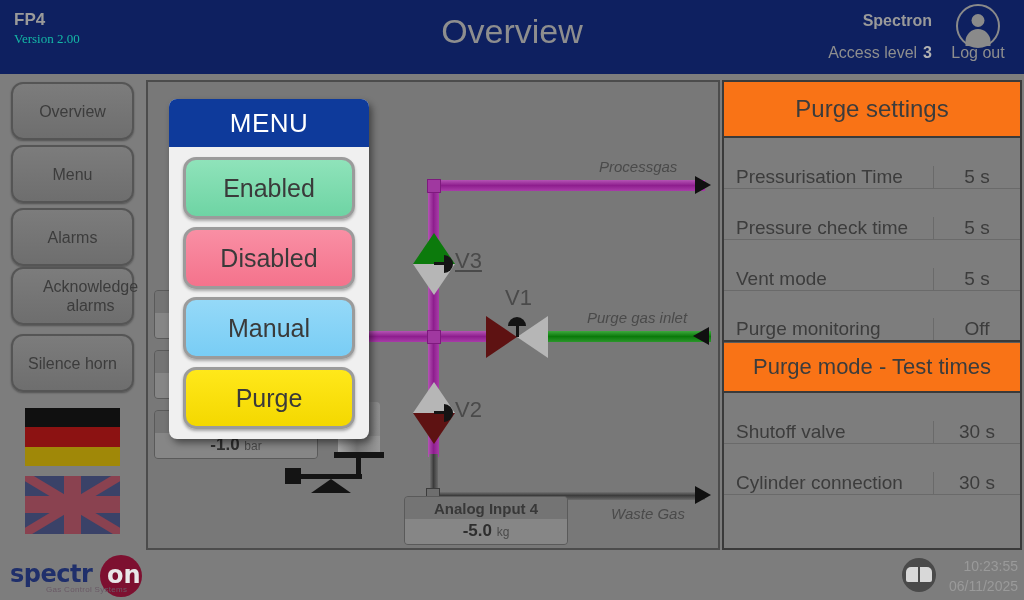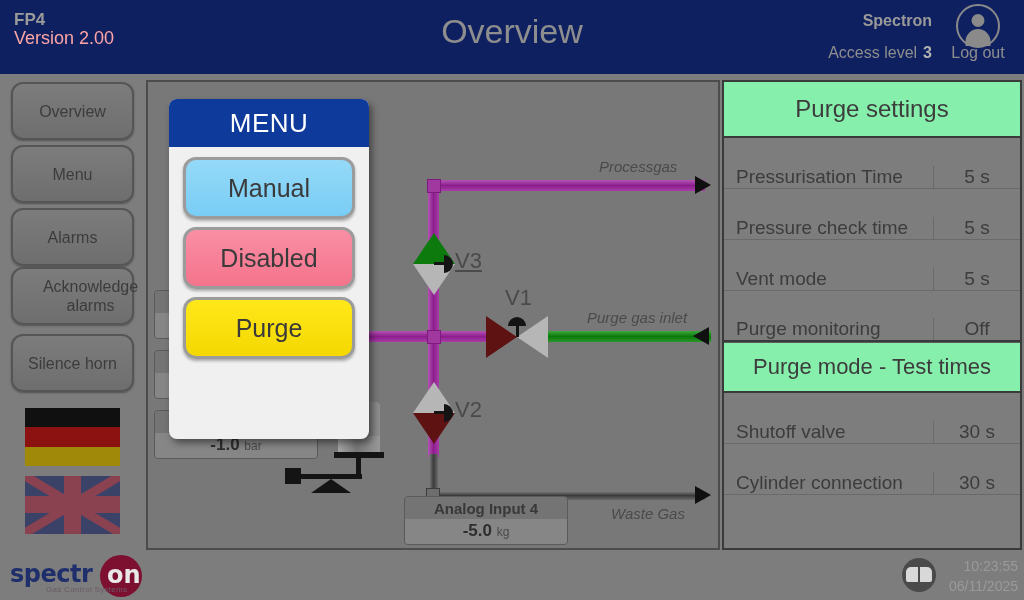--- a/index.html
+++ b/index.html
@@ -11,21 +11,21 @@
   }
   #app { position: relative; width: 1024px; height: 600px; background: #7d7d7d; }
 
   
   .header {
     position: absolute; left: 0; top: 0; width: 1024px; height: 74px;
     background: #0e2060;
   }
   .hdr-left { position: absolute; left: 14px; top: 10px; }
   .hdr-app-name { font-size: 17px; font-weight: bold; color: #9a9a9a; line-height: 20px; }
-  .hdr-version { font-size: 18px; color: #fca5a5; line-height: 17px; }
+  .hdr-version { font-size: 13px; color: #14b8a6; line-height: 17px; font-family: Liberation Serif, serif; }
   .hdr-title {
     position: absolute; left: 0; top: 12px; width: 1024px; text-align: center;
     font-size: 34px; color: #8e8e8e; font-weight: normal;
   }
   .hdr-user {
     position: absolute; right: 92px; top: 12px; text-align: right;
     font-size: 16px; font-weight: bold; color: #9a9a9a;
   }
   .hdr-access {
     position: absolute; right: 92px; top: 44px; text-align: right;
@@ -142,21 +142,21 @@
     background: #868686; padding: 2px 0 3px;
   }
   .ai-val span { font-size: 12px; font-weight: normal; color: #4a4a4a; }
 
   
   .rightpanel {
     position: absolute; left: 722px; top: 80px; width: 300px; height: 470px;
     border: 2px solid #3a3a3a; background: #7d7d7d;
   }
   .tbl-head {
-    height: 56px; background: #86efac; border-bottom: 2px solid #3a3a3a;
+    height: 56px; background: #f97316; border-bottom: 2px solid #3a3a3a;
     display: flex; align-items: center; justify-content: center;
     font-size: 24px; color: #3c3c3c;
   }
   .tbl-row {
     height: 51px; display: flex; align-items: flex-end;
     border-bottom: 1px solid #6a6a6a;
   }
   .tbl-row .lbl {
     flex: 1; display: flex; align-items: center; padding-left: 12px;
     font-size: 19px; color: #3c3c3c; border-right: 1px solid #6a6a6a;
@@ -386,22 +386,23 @@
     </div>
     <div class="tbl-row">
       <div class="lbl">Cylinder connection</div>
       <div class="val">30 s</div>
     </div>
   </div>
 
   <div class="menu-dialog">
     <div class="menu-title">MENU</div>
     <div class="menu-body">
+      <div class="menu-btn mb-enabled">Enabled</div>
+      <div class="menu-btn mb-disabled">Disabled</div>
       <div class="menu-btn mb-manual">Manual</div>
-      <div class="menu-btn mb-disabled">Disabled</div>
       <div class="menu-btn mb-purge">Purge</div>
     </div>
   </div>
 
   <div class="footer">
     <div class="logo">
       <div class="logo-dot"></div>
       <div class="logo-text">spectr</div>
       <div class="logo-on">on</div>
       <div class="logo-tag">Gas Control Systems</div>

